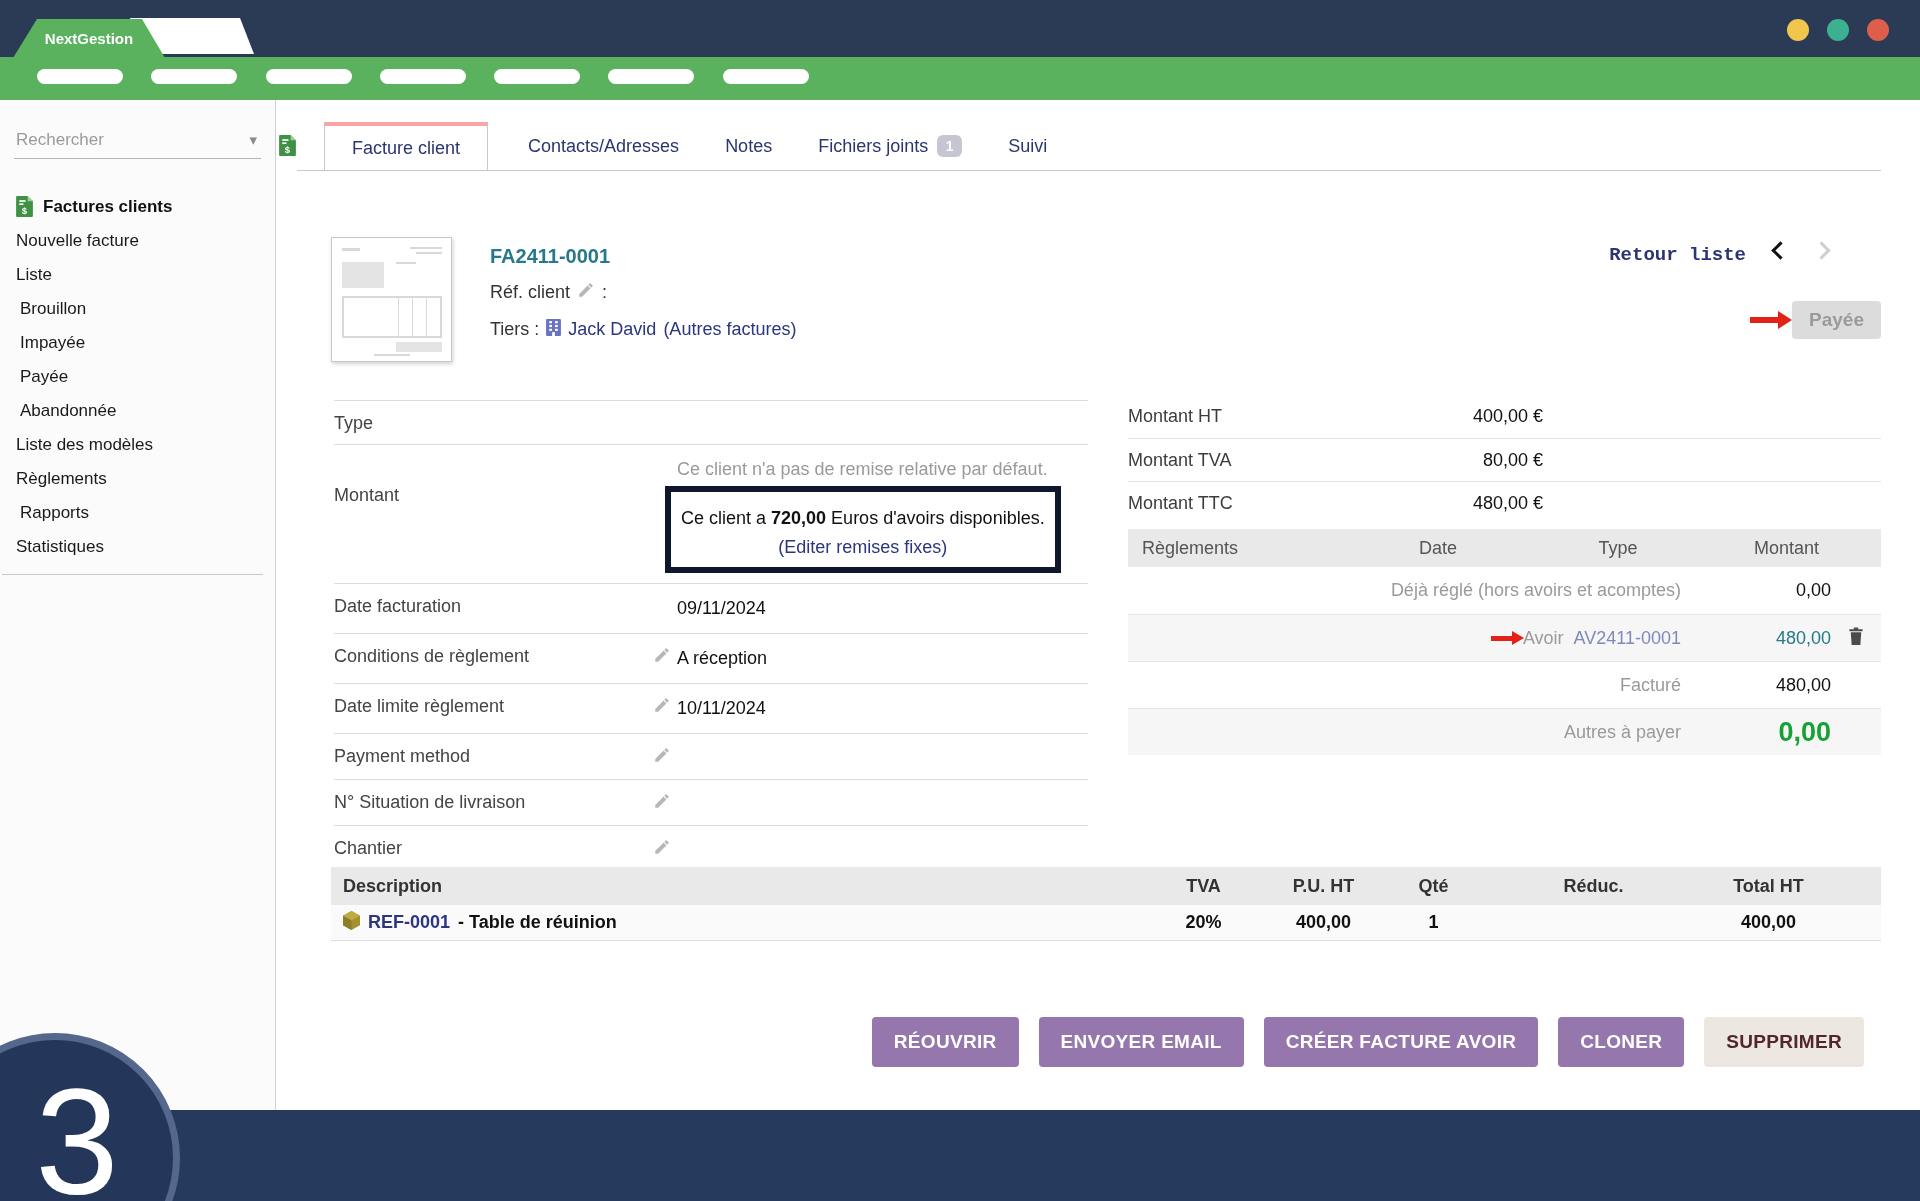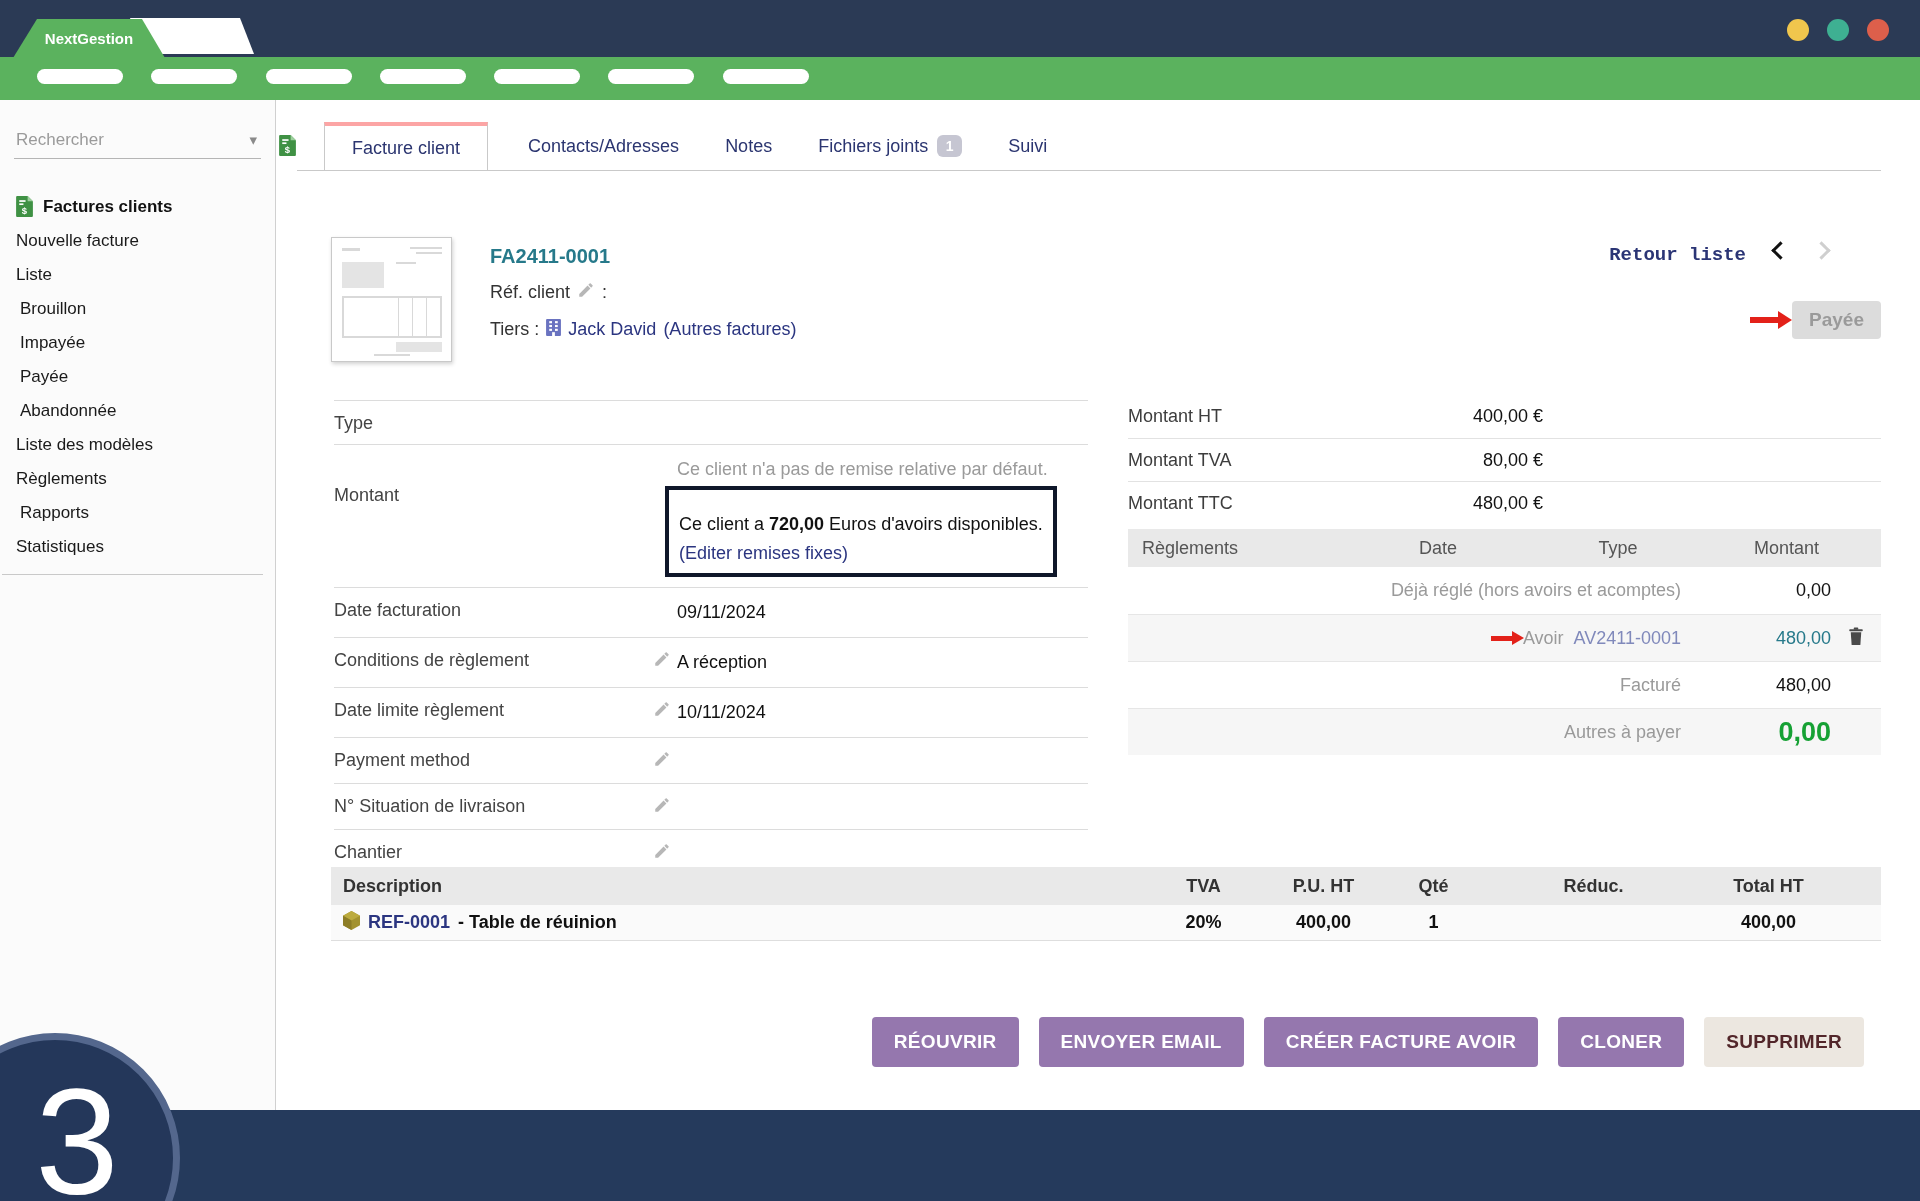--- a/index.html
+++ b/index.html
@@ -94,21 +94,21 @@
   
   .details { position:absolute; left:57px; top:300px; width:754px; font-size:18px; }
   .drow { display:flex; border-top:1px solid #dcdcdc; padding:10px 0; align-items:flex-start; }
   .details .last-sep { border-top:1px solid #dcdcdc; }
   .dlabel { width:290px; color:#444; padding-top:2px; }
   .dicon { width:53px; padding-left:29px; padding-top:2px; }
   .dval { flex:1; color:#111; line-height:1.6; }
   .type-pill { background:#e3e3e3; border-radius:15px; padding:3px 15px; color:#333; display:inline-block; margin-right:9px; }
   .grey-note { color:#9a9a9a; }
   .red-box {
-    display:inline-block; border:4px solid #0f172a; padding:20px 10px 6px 10px; margin-left:-12px; margin-top:2px;
+    display:inline-block; border:6px solid #0f172a; padding:12px 10px 6px 10px; margin-left:-12px; margin-top:2px;text-align:center;
   }
   
   .amounts { position:absolute; left:851px; top:295px; width:753px; font-size:18px; }
   .arow { display:flex; align-items:center; height:43px; }
   .arow + .arow { border-top:1px solid #e2e2e2; }
   .al { width:260px; color:#3d3d3d; }
   .av { width:155px; text-align:right; color:#111; }
   .pay-header { display:flex; align-items:center; background:#e9e9e9; height:38px; margin-top:5px; color:#555; }
   .ph1 { width:220px; padding-left:14px; } .ph2 { width:180px; text-align:center; }
   .ph3 { width:180px; text-align:center; } .ph4 { flex:1; text-align:right; padding-right:62px; }

